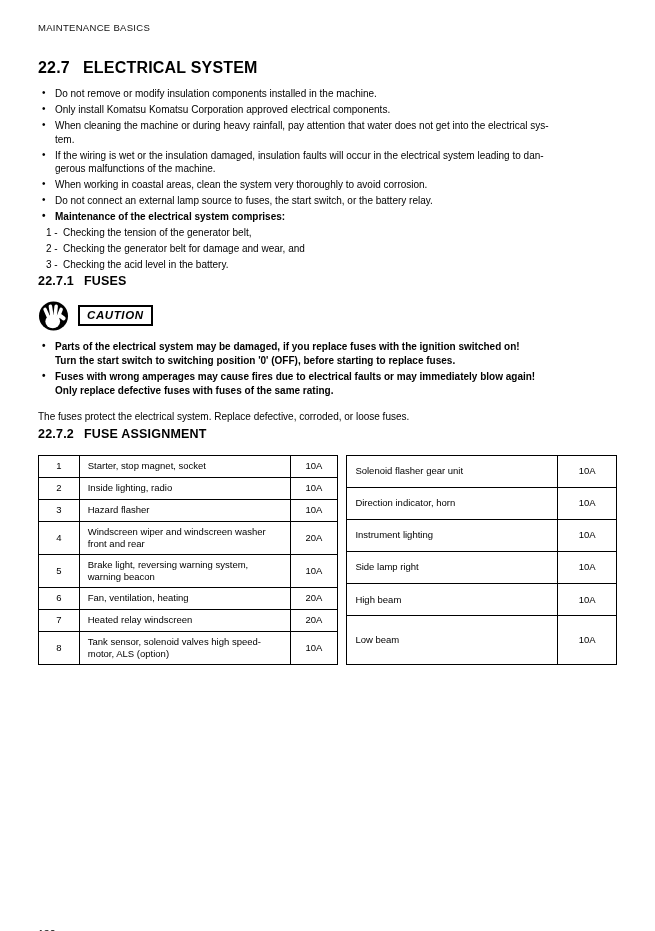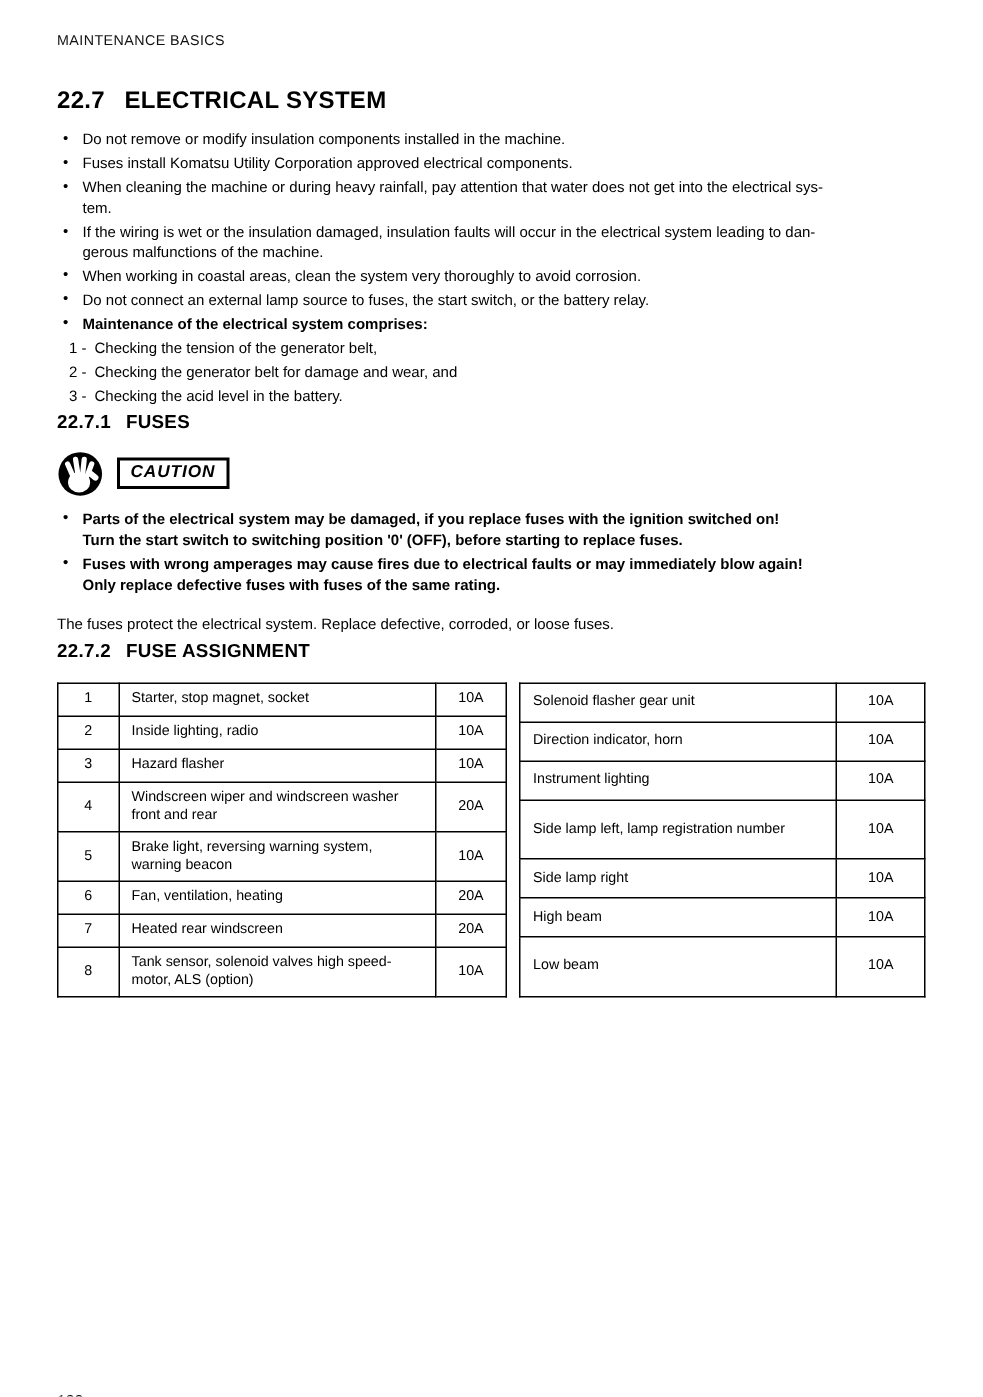--- a/index.html
+++ b/index.html
@@ -66,21 +66,21 @@
 <div class="page">
 
   <div class="doc-header" data-bind="header.title">MAINTENANCE BASICS</div>
 
   <h1 class="sec1">
     <span class="sec-num" data-bind="electrical.number">22.7</span><span data-bind="electrical.title">ELECTRICAL SYSTEM</span>
   </h1>
 
   <ul class="bullets">
     <li data-bind="electrical.bullets.0.text">Do not remove or modify insulation components installed in the machine.</li>
-    <li data-bind="electrical.bullets.1.text">Fuses install Komatsu Utility Corporation approved electrical components.</li>
+    <li data-bind="electrical.bullets.1.text">Only install Komatsu Komatsu Corporation approved electrical components.</li>
     <li data-bind="electrical.bullets.2.text">When cleaning the machine or during heavy rainfall, pay attention that water does not get into the electrical sys-
 tem.</li>
     <li data-bind="electrical.bullets.3.text">If the wiring is wet or the insulation damaged, insulation faults will occur in the electrical system leading to dan-
 gerous malfunctions of the machine.</li>
     <li data-bind="electrical.bullets.4.text">When working in coastal areas, clean the system very thoroughly to avoid corrosion.</li>
     <li data-bind="electrical.bullets.5.text">Do not connect an external lamp source to fuses, the start switch, or the battery relay.</li>
     <li class="bold" data-bind="electrical.bullets.6.text">Maintenance of the electrical system comprises:</li>
   </ul>
 
   <div class="numbered">
@@ -164,21 +164,21 @@
 warning beacon</td>
           <td class="c-amp" data-bind="fuse_assignment.rows.4.left_amp">10A</td>
         </tr>
         <tr>
           <td class="c-no" data-bind="fuse_assignment.rows.5.no">6</td>
           <td class="c-desc" data-bind="fuse_assignment.rows.5.left_desc">Fan, ventilation, heating</td>
           <td class="c-amp" data-bind="fuse_assignment.rows.5.left_amp">20A</td>
         </tr>
         <tr>
           <td class="c-no" data-bind="fuse_assignment.rows.6.no">7</td>
-          <td class="c-desc" data-bind="fuse_assignment.rows.6.left_desc">Heated rear windscreen</td>
+          <td class="c-desc" data-bind="fuse_assignment.rows.6.left_desc">Heated relay windscreen</td>
           <td class="c-amp" data-bind="fuse_assignment.rows.6.left_amp">20A</td>
         </tr>
         <tr class="tall">
           <td class="c-no" data-bind="fuse_assignment.rows.7.no">8</td>
           <td class="c-desc" data-bind="fuse_assignment.rows.7.left_desc">Tank sensor, solenoid valves high speed-
 motor, ALS (option)</td>
           <td class="c-amp" data-bind="fuse_assignment.rows.7.left_amp">10A</td>
         </tr>
       </tbody>
     </table>
@@ -190,24 +190,20 @@
           <td class="c-amp-r" data-bind="fuse_assignment.rows.0.right_amp">10A</td>
         </tr>
         <tr>
           <td class="c-desc-r" data-bind="fuse_assignment.rows.1.right_desc">Direction indicator, horn</td>
           <td class="c-amp-r" data-bind="fuse_assignment.rows.1.right_amp">10A</td>
         </tr>
         <tr>
           <td class="c-desc-r" data-bind="fuse_assignment.rows.2.right_desc">Instrument lighting</td>
           <td class="c-amp-r" data-bind="fuse_assignment.rows.2.right_amp">10A</td>
         </tr>
-        <tr class="tall">
-          <td class="c-desc-r" data-bind="fuse_assignment.rows.4.right_desc">Side lamp left, lamp registration number</td>
-          <td class="c-amp-r" data-bind="fuse_assignment.rows.4.right_amp">10A</td>
-        </tr>
         <tr>
           <td class="c-desc-r" data-bind="fuse_assignment.rows.5.right_desc">Side lamp right</td>
           <td class="c-amp-r" data-bind="fuse_assignment.rows.5.right_amp">10A</td>
         </tr>
         <tr>
           <td class="c-desc-r" data-bind="fuse_assignment.rows.6.right_desc">High beam</td>
           <td class="c-amp-r" data-bind="fuse_assignment.rows.6.right_amp">10A</td>
         </tr>
         <tr class="tall">
           <td class="c-desc-r" data-bind="fuse_assignment.rows.7.right_desc">Low beam</td>

